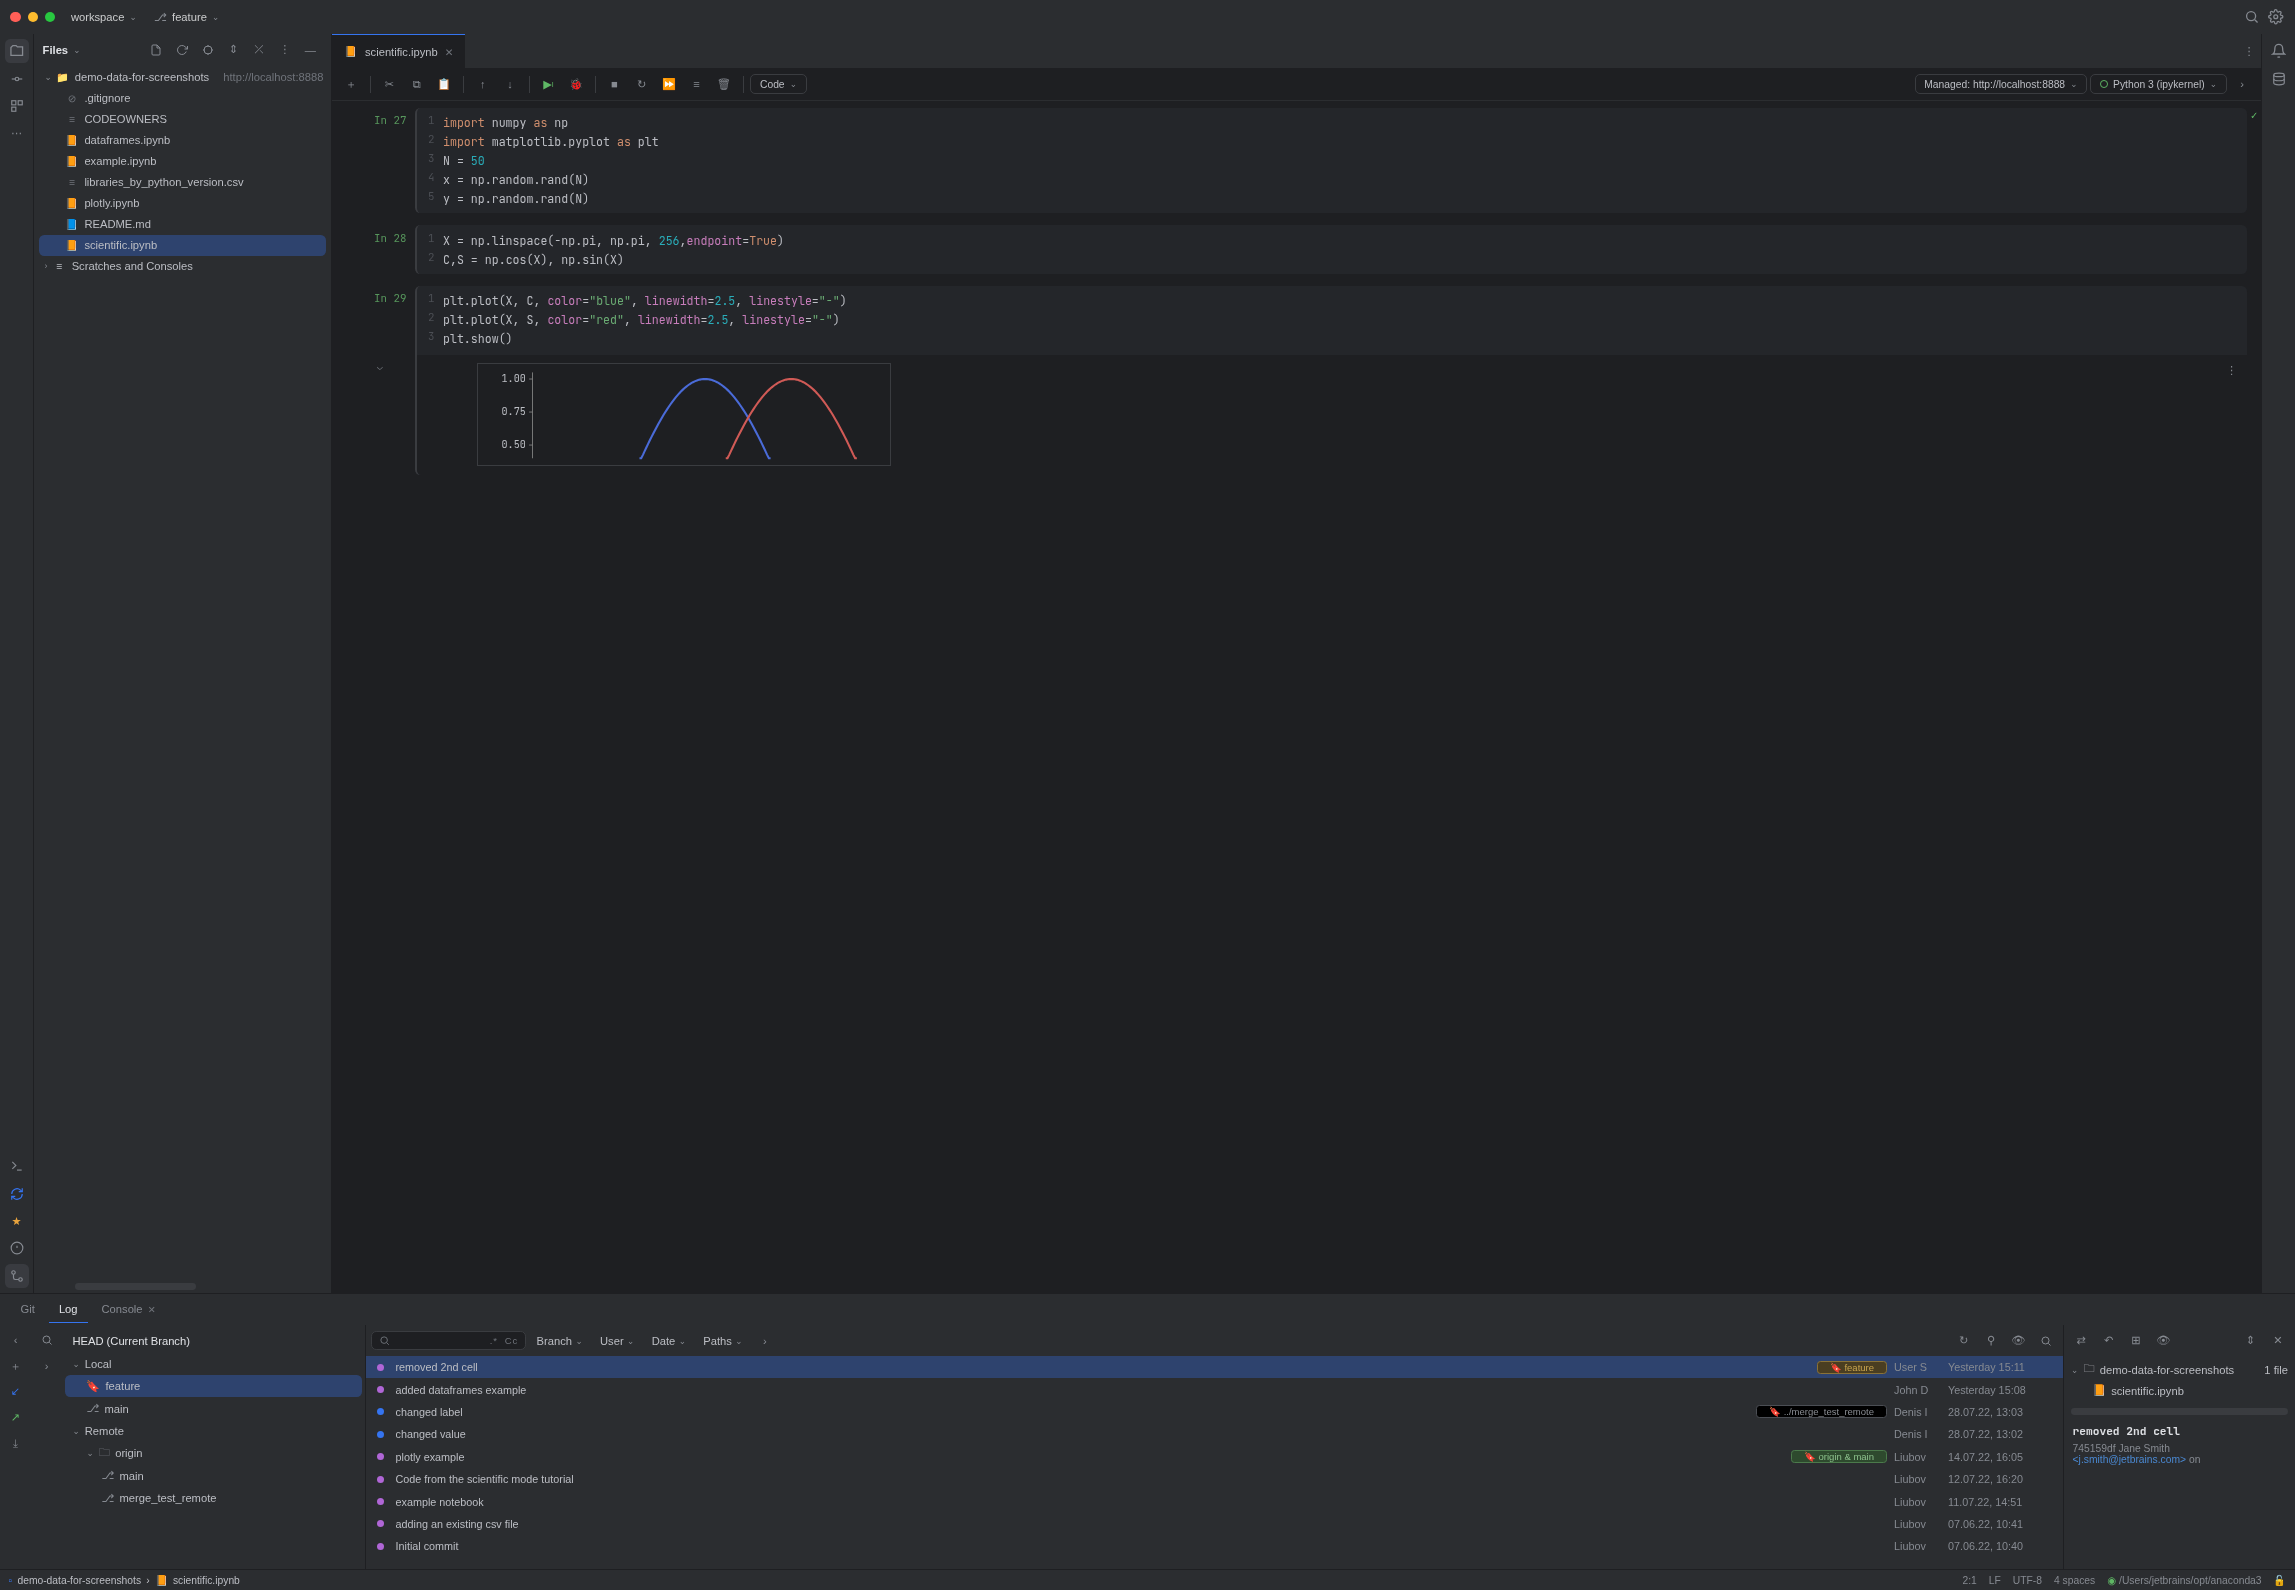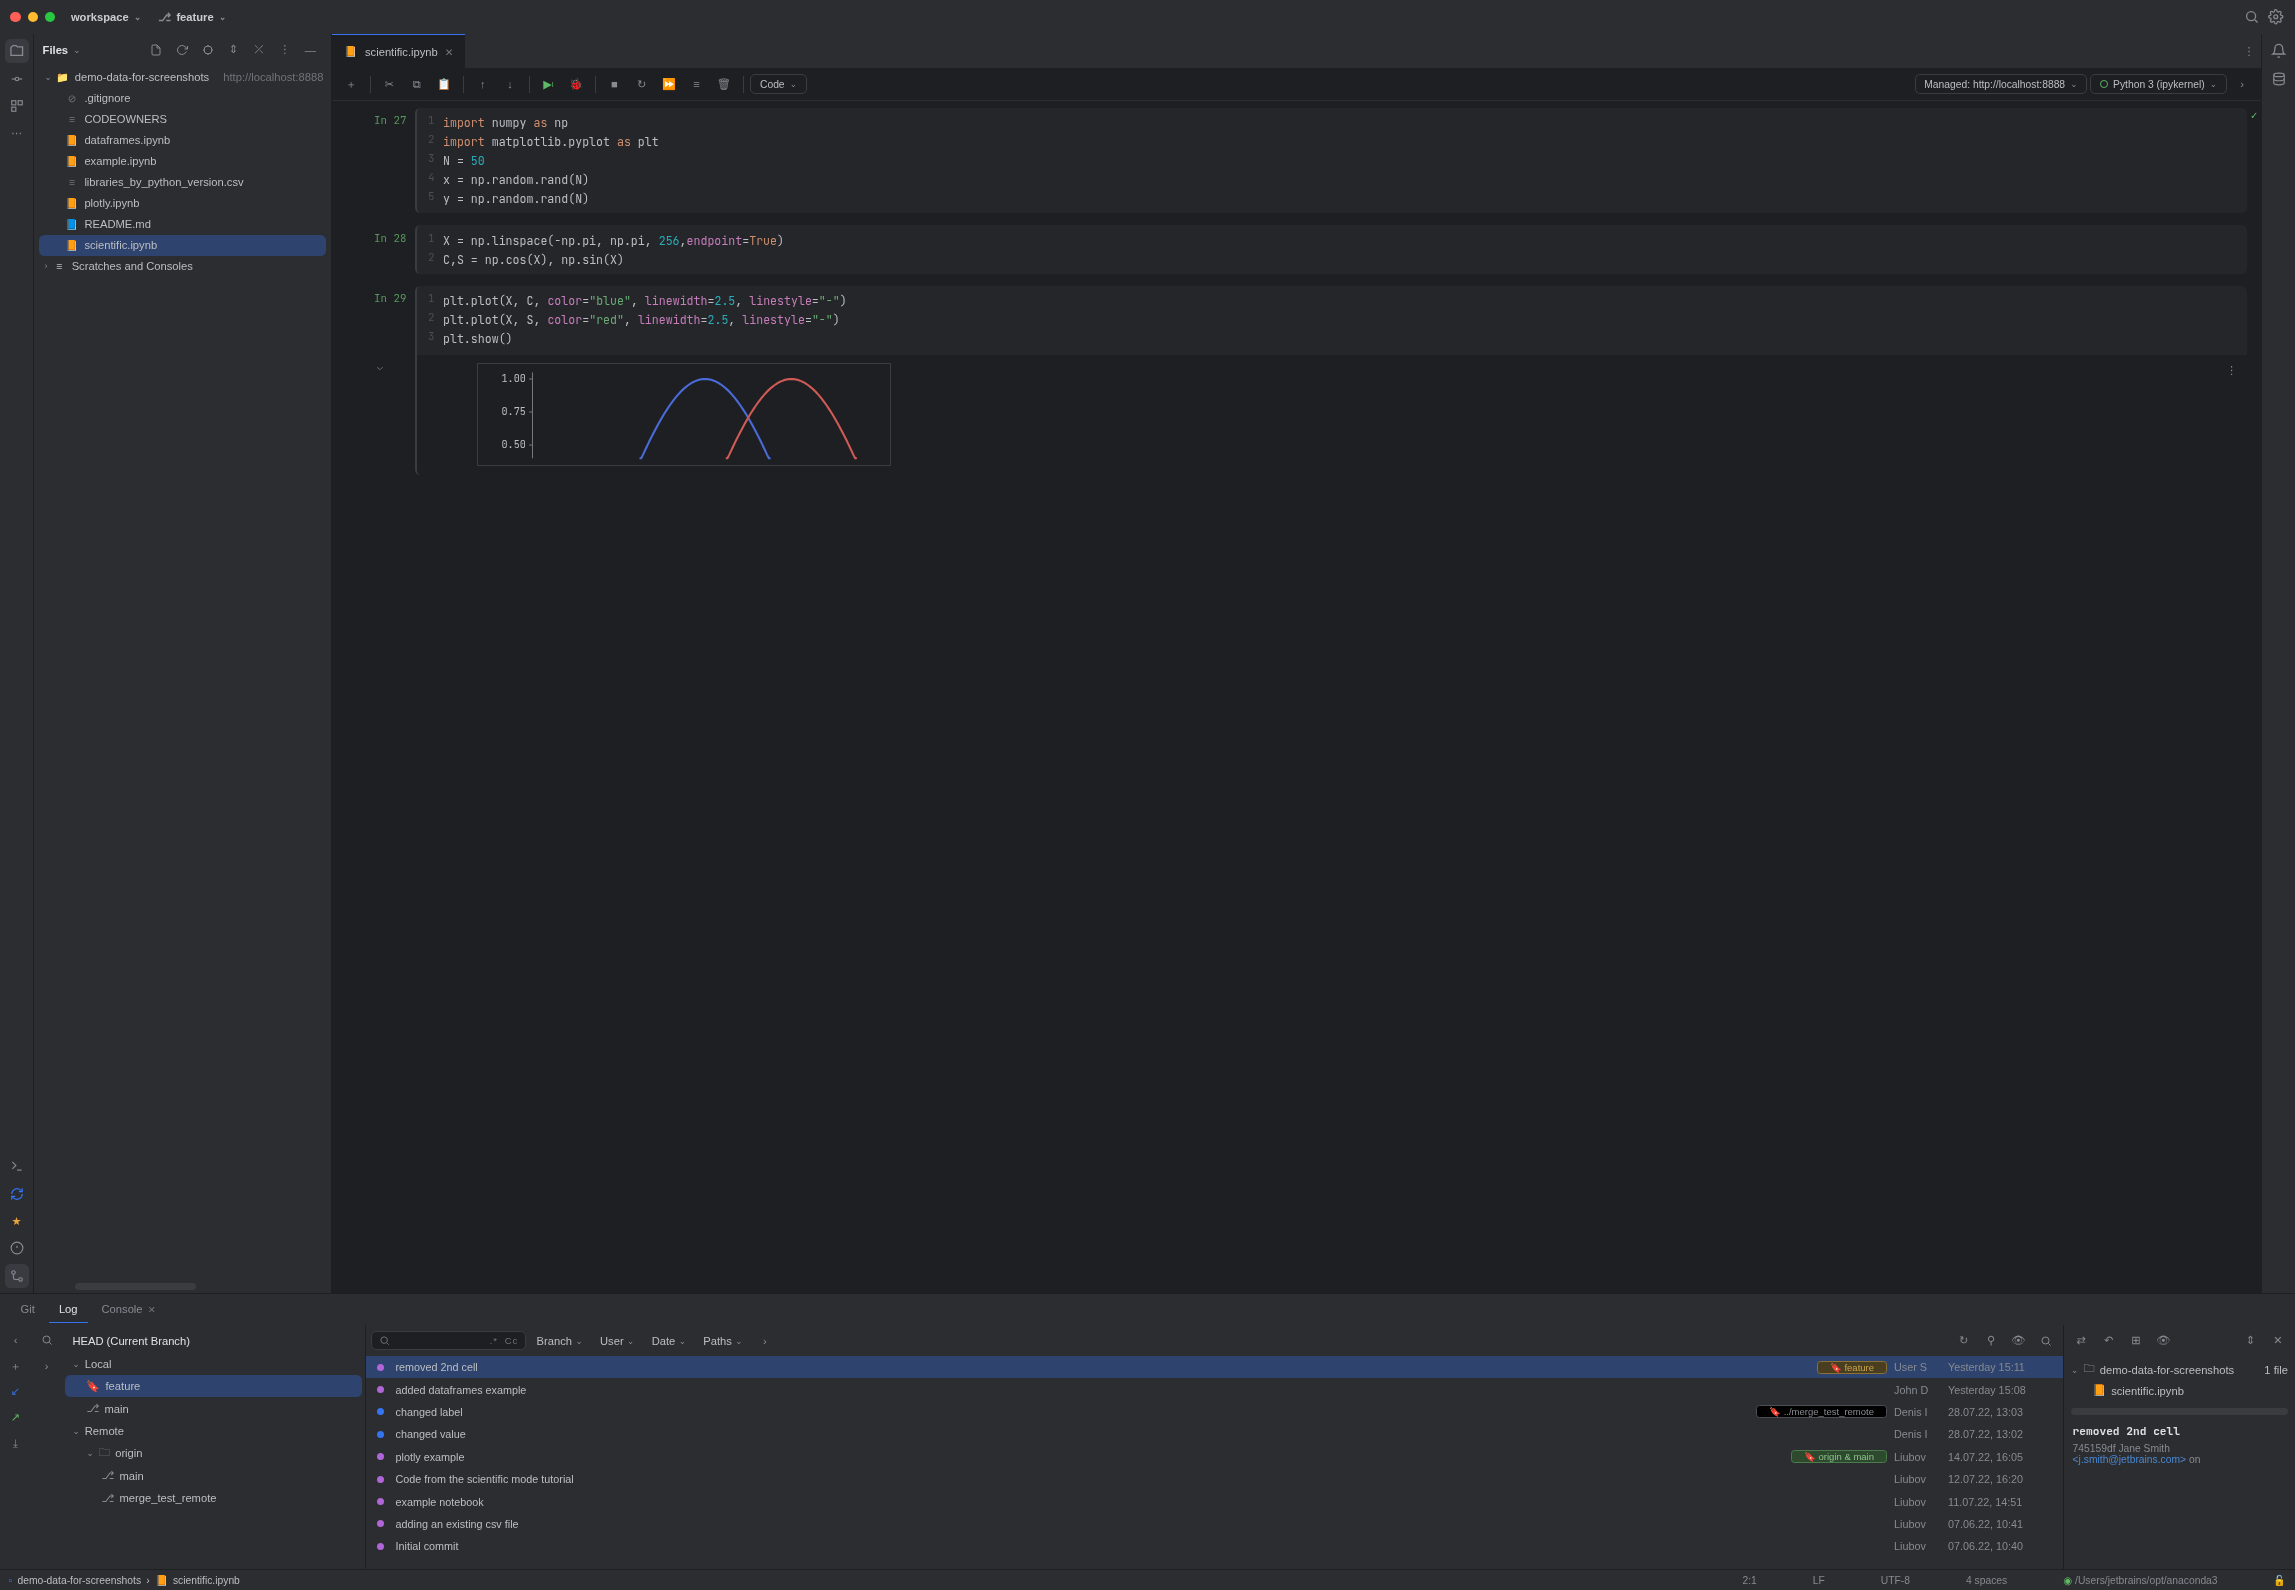--- a/index.html
+++ b/index.html
@@ -4,21 +4,21 @@
 <style>
 * { box-sizing: border-box; margin: 0; padding: 0; }
 body { font-family: -apple-system, BlinkMacSystemFont, "Segoe UI", sans-serif; background:#2b2d30; color:#bcbec4; font-size:11.2px; height:100vh; overflow:hidden; display:flex; flex-direction:column; }
 .mono { font-family: "JetBrains Mono", Menlo, Consolas, monospace; }
 
 
 .titlebar { height:34px; display:flex; align-items:center; padding:0 7px; background:#2b2d30; }
 .traffic { display:flex; gap:7px; padding:0 7px 0 3.4px;}
 .dot{width:10.3px;height:10.3px;border-radius:50%;}
 .red{background:#ff5f57;}.yellow{background:#febc2e;}.green{background:#28c840;}
-.titleitem{display:flex;align-items:center;gap:5.2px;padding:3.4px 8.6px;border-radius:5.2px;color:#cbcccd;font-size:11.2px;font-weight:bold;}
+.titleitem{display:flex;align-items:center;gap:5.2px;padding:3.4px 8.6px;border-radius:5.2px;color:#cbcccd;font-size:11.2px;}
 .chev{font-size:8.6px;color:#868a91;}
 .spacer{flex:1;}
 .iconbtn{width:24px;height:24px;display:flex;align-items:center;justify-content:center;border-radius:5.2px;color:#868a91;cursor:pointer;}
 
 
 .root{flex:1;display:flex;overflow:hidden;}
 .leftrail{width:34px;background:#2b2d30;border-right:0.9px solid #1e1f22;display:flex;flex-direction:column;align-items:center;padding-top:5.2px;gap:3.4px;}
 .leftrail .iconbtn.active{background:#393b40;}
 .rail-bottom{margin-top:auto;margin-bottom:5.2px;display:flex;flex-direction:column;gap:3.4px;align-items:center;}
 
@@ -107,21 +107,21 @@
 .d-row{display:flex;align-items:center;height:21px;gap:5.2px;}
 .d-title{padding:5.2px 8.6px;font-weight:600;color:#dfe1e5;}
 .d-meta{padding:0 8.6px;color:#868a91;font-size:10.3px;}
 .d-link{color:#4a88d1;}
 .d-scroll{height:7px;background:#3a3c40;border-radius:3.4px;margin:3.4px 7px;}
 
 
 .status{height:21px;background:#2b2d30;border-top:0.9px solid #1e1f22;display:flex;align-items:center;padding:0 8.6px;gap:12px;font-size:10.3px;color:#868a91;}
 .status .crumb{color:#bcbec4;display:flex;align-items:center;gap:5.2px;}
 .status .spacer{flex:1;}
-.status .s-item{color:#868a91;margin-left:44px;}
+.status .s-item{color:#868a91;}
 .status .ok{color:#5fb865;}
 
 svg{display:block;}
 </style>
 </head>
 <body>
 
 <div class="titlebar">
   <div class="traffic">
     <div class="dot red"></div>

